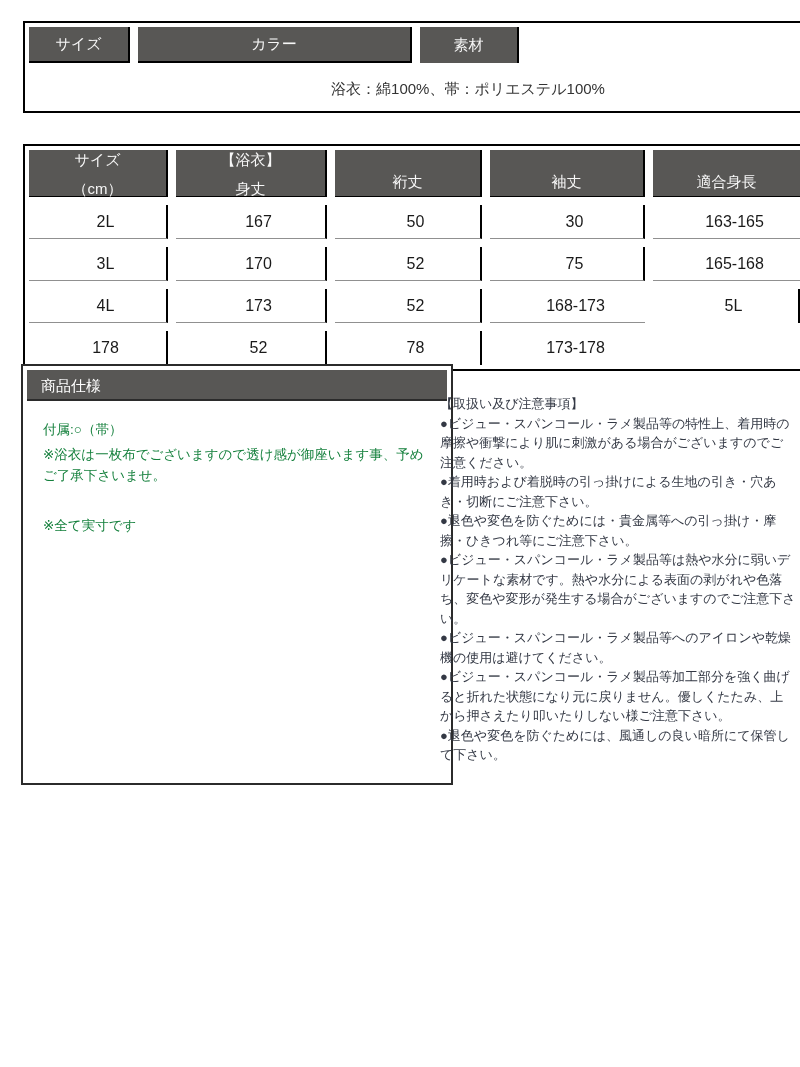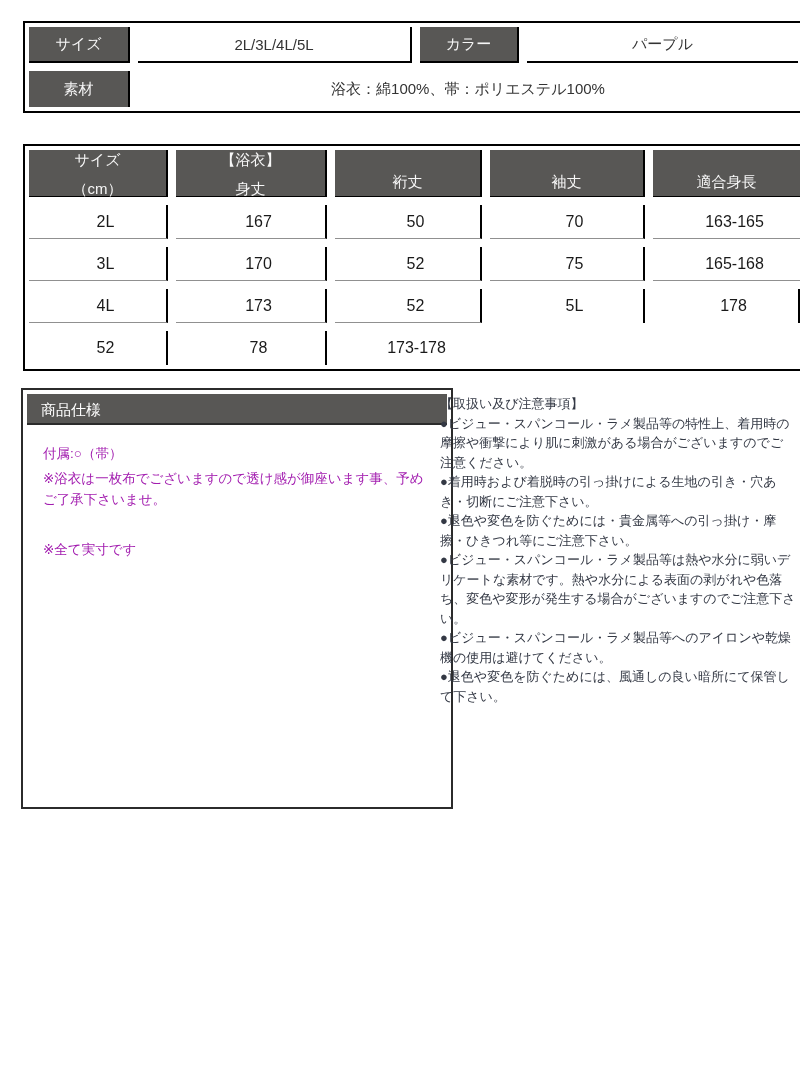--- a/index.html
+++ b/index.html
@@ -48,51 +48,49 @@
     background: #fff; height: 34px;
     display: flex; align-items: center; justify-content: center;
     font-size: 16px; color: #1a1a1a;
     border-right: 2px solid #000; border-bottom: 1px solid #909090; padding-left: 16px;
   }
   .size-chart .last-col { border-right: none; }
   .size-chart .last-row { border-bottom: none; }
 
   
   .spec-panel {
-    position: absolute; left: 5px; top: 372px; width: 432px; height: 421px;
+    position: absolute; left: 5px; top: 348px; width: 432px; height: 421px;
     border: 2px solid #2b2b2b; background: #fff;
   }
   .spec-panel .panel-header {
     height: 31px; background: #585755; color: #ffffff;
     font-size: 15px; line-height: 31px; padding-left: 14px;
     border-bottom: 2px solid #2b2b2b;
   }
   .spec-panel .panel-body {
-    padding: 10px 12px; font-size: 13.5px; line-height: 21px; color: #a21caf;
+    padding: 10px 12px; font-size: 13.5px; line-height: 21px; color: #15803d;
   }
   .spec-panel .panel-body p { min-height: 21px; }
   .spec-panel .spacer { height: 21px; }
 
   
   .notes {
     position: absolute; left: 424px; top: 378px; width: 356px;
     font-size: 13px; line-height: 19.5px; color: #333844;
   }
   .notes p { margin: 0; }
 </style>
 </head>
 <body>
 
 <div class="page">
 
   <div class="info-table">
     <div class="cell dark">サイズ</div>
-    <div class="cell">2L/3L/4L/5L</div>
     <div class="cell dark">カラー</div>
-    <div class="cell last-col">パープル</div>
     <div class="cell dark last-row">素材</div>
     <div class="cell span3 last-col last-row">浴衣：綿100%、帯：ポリエステル100%</div>
   </div>
 
   <div class="size-chart">
     <div class="hcell">
       <span>サイズ</span>
       <span>（cm）</span>
     </div>
     <div class="hcell">
@@ -108,32 +106,33 @@
       <span>袖丈</span>
     </div>
     <div class="hcell last-col">
       <span></span>
       <span>適合身長</span>
     </div>
 
     <div class="dcell">2L</div>
     <div class="dcell">167</div>
     <div class="dcell">50</div>
-    <div class="dcell">70</div>
+    <div class="dcell">30</div>
     <div class="dcell last-col">163-165</div>
 
     <div class="dcell">3L</div>
     <div class="dcell">170</div>
     <div class="dcell">52</div>
     <div class="dcell">75</div>
     <div class="dcell last-col">165-168</div>
 
     <div class="dcell">4L</div>
     <div class="dcell">173</div>
     <div class="dcell">52</div>
+    <div class="dcell last-col">168-173</div>
 
     <div class="dcell last-row">5L</div>
     <div class="dcell last-row">178</div>
     <div class="dcell last-row">52</div>
     <div class="dcell last-row">78</div>
     <div class="dcell last-col last-row">173-178</div>
   </div>
 
   <div class="spec-panel">
     <div class="panel-header">商品仕様</div>
@@ -145,16 +144,17 @@
     </div>
   </div>
 
   <div class="notes">
     <p>【取扱い及び注意事項】</p>
     <p>●ビジュー・スパンコール・ラメ製品等の特性上、着用時の摩擦や衝撃により肌に刺激がある場合がございますのでご注意ください。</p>
     <p>●着用時および着脱時の引っ掛けによる生地の引き・穴あき・切断にご注意下さい。</p>
     <p>●退色や変色を防ぐためには・貴金属等への引っ掛け・摩擦・ひきつれ等にご注意下さい。</p>
     <p>●ビジュー・スパンコール・ラメ製品等は熱や水分に弱いデリケートな素材です。熱や水分による表面の剥がれや色落ち、変色や変形が発生する場合がございますのでご注意下さい。</p>
     <p>●ビジュー・スパンコール・ラメ製品等へのアイロンや乾燥機の使用は避けてください。</p>
+    <p>●ビジュー・スパンコール・ラメ製品等加工部分を強く曲げると折れた状態になり元に戻りません。優しくたたみ、上から押さえたり叩いたりしない様ご注意下さい。</p>
     <p>●退色や変色を防ぐためには、風通しの良い暗所にて保管して下さい。</p>
   </div>
 
 </div>
 
 </body></html>

